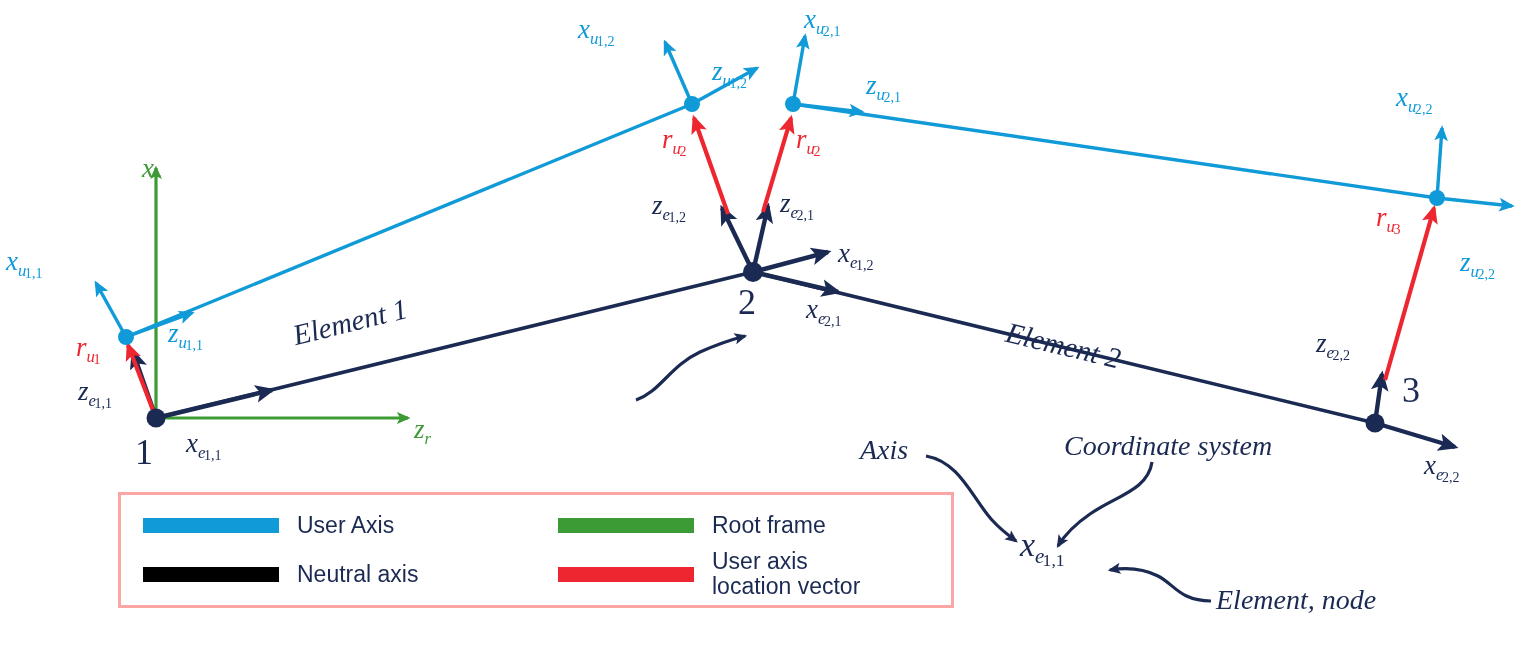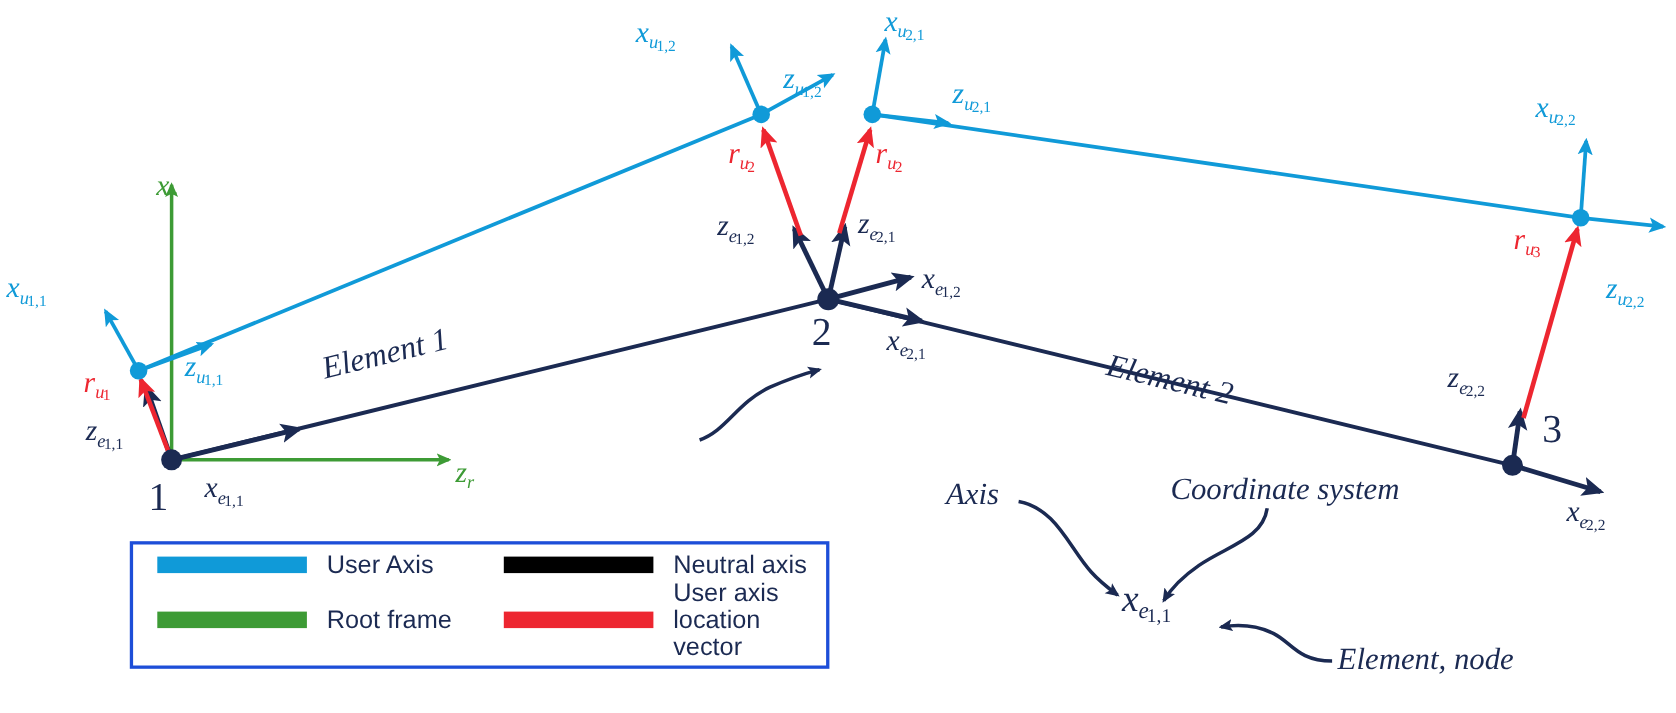--- a/index.html
+++ b/index.html
@@ -69,23 +69,23 @@
     color: #1b2a52;
     font-style: italic;
   }
   .keysym { font-size: 34px; color:#1b2a52; }
 
   
   #legend {
     position: absolute;
     left: 118px;
     top: 492px;
-    width: 636px;
+    width: 836px;
     height: 116px;
-    border: 3px solid #1d4ed8;
+    border: 3px solid #fca5a5;
     background: #ffffff;
     box-sizing: border-box;
   }
   #legend .lgrid {
     position: absolute;
     left: 0; top: 0; right: 0; bottom: 0;
     display: grid;
     grid-template-columns: 1fr 1fr;
     grid-template-rows: 1fr 1fr;
     align-items: center;
@@ -296,26 +296,26 @@
     <span>x</span><span class="sub">e</span><span class="sub2">1,1</span>
   </div>
 
   <div id="legend">
     <div class="lgrid">
       <div class="legend-item">
         <div class="swatch" style="background:#109ad8;"></div>
         <div class="legend-text">User Axis</div>
       </div>
       <div class="legend-item">
+        <div class="swatch" style="background:#3d9b35;"></div>
+        <div class="legend-text">Root frame</div>
+      </div>
+      <div class="legend-item">
         <div class="swatch" style="background:#000000;"></div>
         <div class="legend-text">Neutral axis</div>
-      </div>
-      <div class="legend-item">
-        <div class="swatch" style="background:#3d9b35;"></div>
-        <div class="legend-text">Root frame</div>
       </div>
       <div class="legend-item">
         <div class="swatch" style="background:#ed2630;"></div>
         <div class="legend-text" style="white-space:pre-line;">User axis
 location vector</div>
       </div>
     </div>
   </div>
 
 </div>

